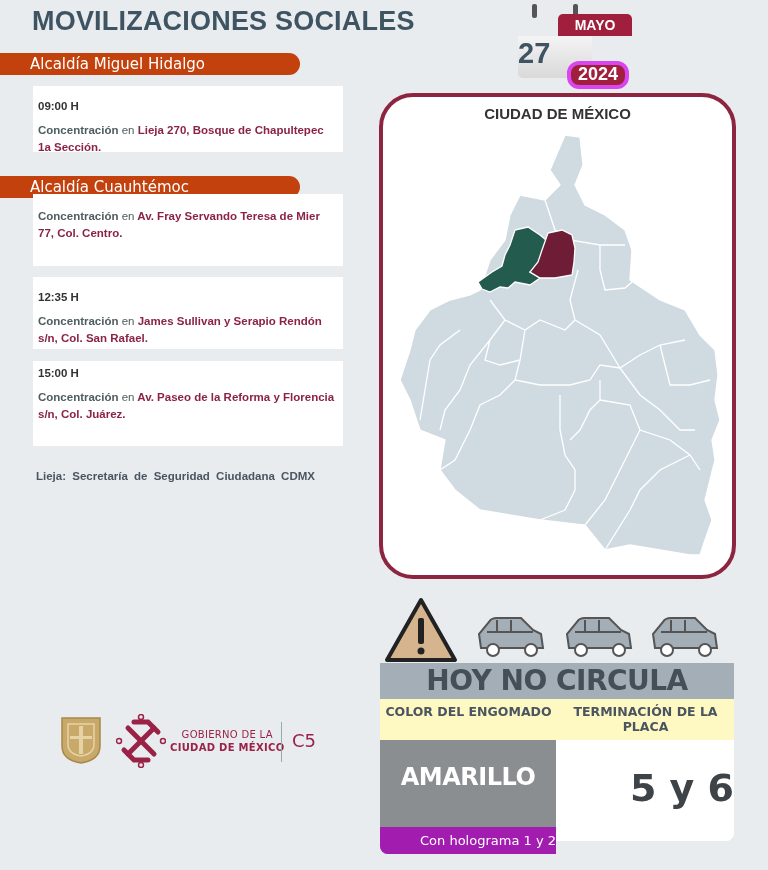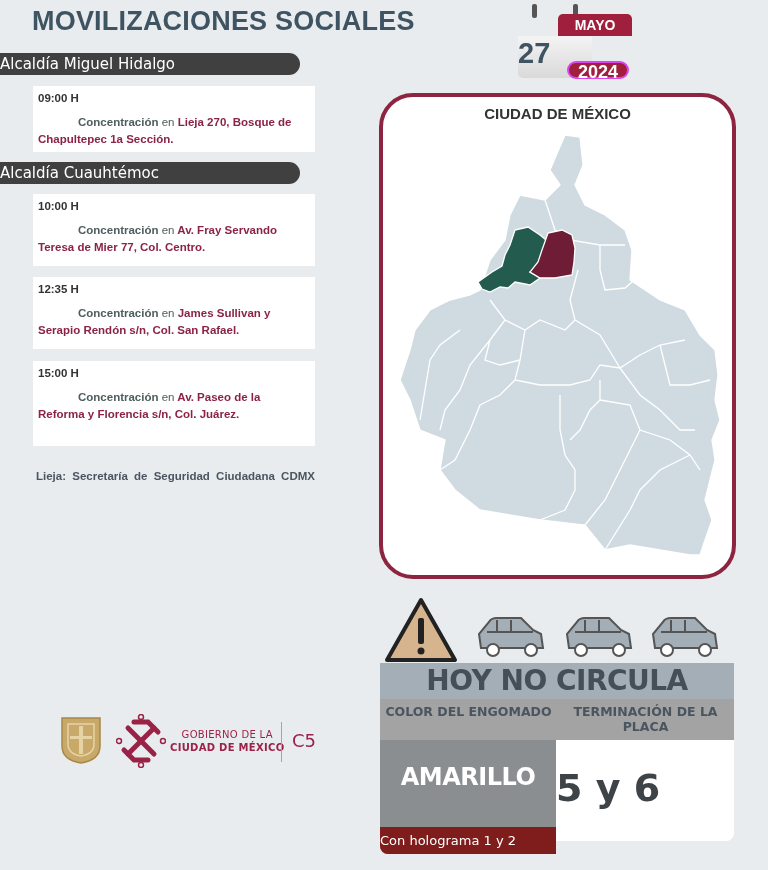--- a/index.html
+++ b/index.html
@@ -1,42 +1,42 @@
 <!DOCTYPE html>
 <html><head>
 <meta charset="utf-8">
 <style>
   * { box-sizing: border-box; margin: 0; padding: 0; }
   body { width: 768px; height: 870px; background: #e9ecef; font-family: "Liberation Sans", sans-serif; position: relative; overflow: hidden; }
   .title { position: absolute; left: 32px; top: 6px; font-size: 27px; font-weight: bold; color: #3f5462; letter-spacing: 0.2px; }
-  .alc-band { position: absolute; left: 0; height: 22px; width: 300px; background: #404040; border-radius: 0 12px 12px 0; color: #fff; font-size: 15px; line-height: 22px; font-family: "DejaVu Sans", sans-serif; font-weight: normal; }
-  .event { position: absolute; left: 33px; width: 282px; background: #fff; padding: 6px 5px; }
+  .alc-band { position: absolute; left: 0; height: 22px; width: 300px; background: #c2410c; border-radius: 0 12px 12px 0; color: #fff; font-size: 15px; padding-left: 30px; line-height: 22px; font-family: "DejaVu Sans", sans-serif; font-weight: normal; }
+  .event { position: absolute; left: 33px; width: 310px; background: #fff; padding: 14px 5px; }
   .event .time { font-size: 11.5px; font-weight: bold; color: #333; margin-bottom: 10px; }
   .event .desc { font-size: 11.5px; line-height: 17px; font-weight: bold; }
-  .event .desc .kw { color: #4e5d5d; margin-left: 40px; }
+  .event .desc .kw { color: #4e5d5d; }
   .event .desc .en { color: #4e5d5d; font-weight: normal; }
   .event .desc .loc { color: #8b2346; }
   .source { position: absolute; left: 36px; top: 470px; font-size: 11.5px; font-weight: bold; color: #4a5560; word-spacing: 3px; }
 
   .cal { position: absolute; left: 518px; top: 4px; width: 74px; height: 72px; }
   .cal .ring { position: absolute; top: 0; width: 5px; height: 14px; background: #555; border-radius: 2px; }
   .cal .head { position: absolute; top: 10px; left: 0; width: 74px; height: 22px; background: #a01f3d; border-radius: 5px 5px 0 0; color: #fff; font-weight: bold; font-size: 14px; text-align: center; line-height: 22px; margin-left: 40px; }
   .cal .body { position: absolute; top: 32px; left: 0; width: 74px; height: 42px; background: linear-gradient(#f4f4f4,#d9d9d9); border-radius: 0 0 5px 5px; color: #3f5462; font-weight: bold; font-size: 29px; line-height: 34px; }
-  .year { position: absolute; left: 567px; top: 61px; width: 62px; height: 18px; background: #a01f3d; border: 2px solid #d946ef; border-radius: 12px; color: #fff; font-weight: bold; font-size: 18px; text-align: center; line-height: 18px; }
+  .year { position: absolute; left: 567px; top: 61px; width: 62px; height: 28px; background: #a01f3d; border: 4px solid #d946ef; border-radius: 12px; color: #fff; font-weight: bold; font-size: 18px; text-align: center; line-height: 18px; }
 
   .map-card { position: absolute; left: 379px; top: 93px; width: 357px; height: 486px; background: #fff; border: 4px solid #8e2540; border-radius: 34px; }
   .map-title { position: absolute; top: 8px; left: 0; width: 100%; text-align: center; font-weight: bold; font-size: 15px; color: #333; }
   .map-svg { position: absolute; left: 0; top: 0; }
   .hnc-head { position: absolute; left: 380px; top: 663px; width: 354px; height: 48px; background: #a3aeb7; text-align: center; color: #454f58; font-weight: bold; font-size: 28px; line-height: 36px; font-family: "DejaVu Sans", sans-serif; letter-spacing: -0.5px; }
-  .hnc-sub { position: absolute; left: 380px; top: 699px; width: 354px; height: 41px; background: #a3a3a3; display: flex; }
+  .hnc-sub { position: absolute; left: 380px; top: 699px; width: 354px; height: 41px; background: #fef9c3; display: flex; }
   .hnc-sub div { flex: 1; text-align: center; font-weight: bold; font-size: 12.5px; color: #4a5560; line-height: 15px; padding-top: 5px; font-family: "DejaVu Sans", sans-serif; }
   .hnc-color { position: absolute; left: 380px; top: 740px; width: 176px; height: 114px; background: #8a8e90; border-radius: 0 0 0 8px; overflow: hidden; }
   .hnc-color .val { text-align: center; color: #fff; font-weight: bold; font-size: 24px; line-height: 74px; font-family: "DejaVu Sans", sans-serif; letter-spacing: -0.5px; }
-  .hnc-color .holo { position: absolute; left: 0; bottom: 0; width: 100%; height: 27px; background: #7f1d1d; color: #fff; text-align: left; font-size: 13px; line-height: 27px; font-family: "DejaVu Sans", sans-serif; }
-  .hnc-plate { position: absolute; left: 556px; top: 740px; width: 178px; height: 101px; background: #fff; border-radius: 0 0 8px 0; text-align: left; font-weight: bold; font-size: 38px; line-height: 96px; color: #3e4347; font-family: "DejaVu Sans", sans-serif; }
+  .hnc-color .holo { position: absolute; left: 0; bottom: 0; width: 100%; height: 27px; background: #a21caf; color: #fff; text-align: right; font-size: 13px; line-height: 27px; font-family: "DejaVu Sans", sans-serif; }
+  .hnc-plate { position: absolute; left: 556px; top: 740px; width: 178px; height: 101px; background: #fff; border-radius: 0 0 8px 0; text-align: right; font-weight: bold; font-size: 38px; line-height: 96px; color: #3e4347; font-family: "DejaVu Sans", sans-serif; }
 
   .logos { position: absolute; left: 60px; top: 712px; height: 56px; width: 290px; }
   .gob-text { position: absolute; left: 110px; top: 16px; font-size: 10px; line-height: 13px; color: #9b2247; letter-spacing: 0.3px; font-family: "DejaVu Sans", sans-serif; text-align: center; }
   .gob-text .b { font-weight: bold; }
   .sep { position: absolute; left: 221px; top: 10px; width: 1px; height: 40px; background: #9aa; }
   .c5 { position: absolute; left: 232px; top: 18px; font-weight: normal; font-size: 18px; color: #9b2247; font-family: "DejaVu Sans", sans-serif; }
 </style>
 </head>
 <body>
 
@@ -53,23 +53,22 @@
 <div class="alc-band" style="top:53px">Alcaldía Miguel Hidalgo</div>
 <div class="event" style="top:86px; height:66px">
   <div class="time">09:00 H</div>
   <div class="desc">
     <span class="kw">Concentración</span>
     <span class="en">en</span>
     <span class="loc">Lieja 270, Bosque de Chapultepec 1a Sección.</span>
   </div>
 </div>
 
-<div class="alc-band" style="top:162px">Alcaldía Cuauhtémoc</div>
+<div class="alc-band" style="top:176px">Alcaldía Cuauhtémoc</div>
 <div class="event" style="top:194px; height:72px">
-  <div class="time">10:00 H</div>
   <div class="desc">
     <span class="kw">Concentración</span>
     <span class="en">en</span>
     <span class="loc">Av. Fray Servando Teresa de Mier 77, Col. Centro.</span>
   </div>
 </div>
 <div class="event" style="top:277px; height:72px">
   <div class="time">12:35 H</div>
   <div class="desc">
     <span class="kw">Concentración</span>

